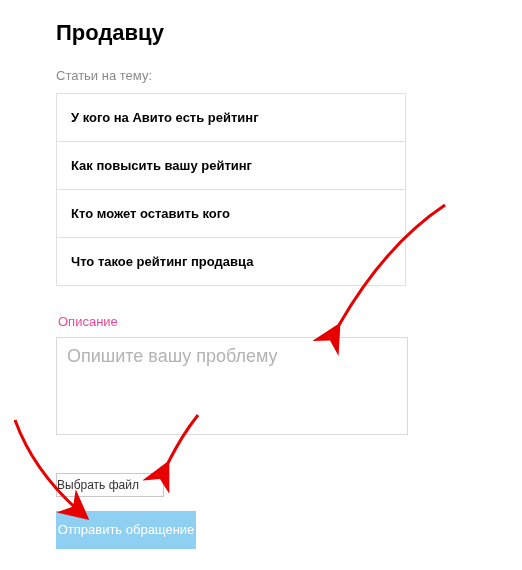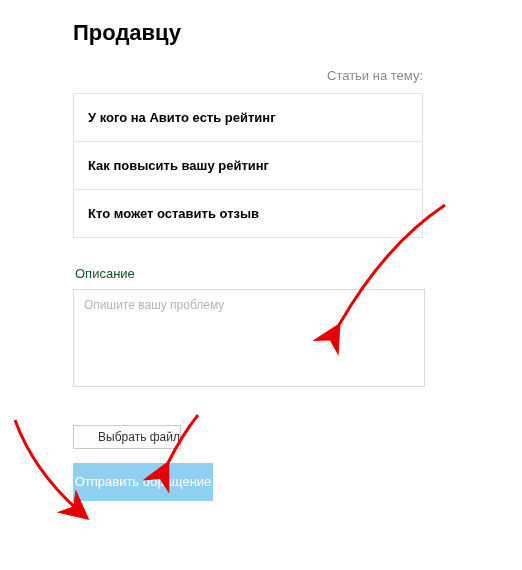--- a/index.html
+++ b/index.html
@@ -1,44 +1,45 @@
 <!DOCTYPE html>
 <html><head>
 <meta charset="utf-8">
 <style>
   html,body{margin:0;padding:0;background:#fff;font-family:Arial,Helvetica,sans-serif;}
   .page{position:relative;width:522px;height:570px;overflow:hidden;}
-  .content{padding:20px 0 0 73px;width:350px;}
+  .content{padding:20px 0 0 56px;width:350px;}
   h1{font-size:22px;font-weight:700;margin:0 0 22px 0;color:#000;}
-  .section-label{font-size:13px;color:#8a8a8a;margin:0 0 10px 0;text-align:right;}
+  .section-label{font-size:13px;color:#8a8a8a;margin:0 0 10px 0;}
   .article-list{border:1px solid #e0e0e0;font-weight:bold;}
   .article-item{padding:16px 14px;font-size:13px;color:#000;border-bottom:1px solid #e0e0e0;cursor:pointer;}
   .article-item:last-child{border-bottom:none;}
-  .desc-label{font-size:13px;color:#14532d;margin:28px 0 8px 2px;}
-  textarea.desc{box-sizing:border-box;width:352px;height:98px;border:1px solid #d9d9d9;resize:none;padding:8px 10px;font-family:inherit;font-size:12px;color:#be185d;outline:none;}
+  .desc-label{font-size:13px;color:#ec4899;margin:28px 0 8px 2px;}
+  textarea.desc{box-sizing:border-box;width:352px;height:98px;border:1px solid #d9d9d9;resize:none;padding:8px 10px;font-family:inherit;font-size:18px;color:#be185d;outline:none;}
   textarea.desc::placeholder{color:#b3b3b3;}
-  .file-btn{display:inline-block;width:108px;height:24px;line-height:22px;text-align:right;font-size:12px;color:#333;border:1px solid #c9c9c9;background:#fdfdfd;margin:34px 0 0 0;padding:0;cursor:pointer;}
+  .file-btn{display:inline-block;width:108px;height:24px;line-height:22px;text-align:left;font-size:12px;color:#333;border:1px solid #c9c9c9;background:#fdfdfd;margin:34px 0 0 0;padding:0;cursor:pointer;}
   .submit-btn{display:block;width:140px;height:38px;line-height:38px;font-size:13px;color:#fff;background:#8fcff2;border:none;margin:14px 0 0 0;padding:0;cursor:pointer;}
   
   .arrow{position:absolute;pointer-events:none;}
   .arrow svg{overflow:visible;}
 </style>
 </head>
 <body>
 
 <div class="page">
   <div class="content">
     <h1>Продавцу</h1>
 
     <div class="section-label">Статьи на тему:</div>
 
     <div class="article-list">
       <div class="article-item">У кого на Авито есть рейтинг</div>
       <div class="article-item">Как повысить вашу рейтинг</div>
-      <div class="article-item">Кто может оставить отзыв</div>
+      <div class="article-item">Кто может оставить кого</div>
+      <div class="article-item">Что такое рейтинг продавца</div>
     </div>
 
     <div class="desc-label">Описание</div>
     <textarea class="desc" placeholder="Опишите вашу проблему" style=""></textarea>
 
     <button class="file-btn">Выбрать файл</button>
 
     <button class="submit-btn">Отправить обращение</button>
   </div>
 

